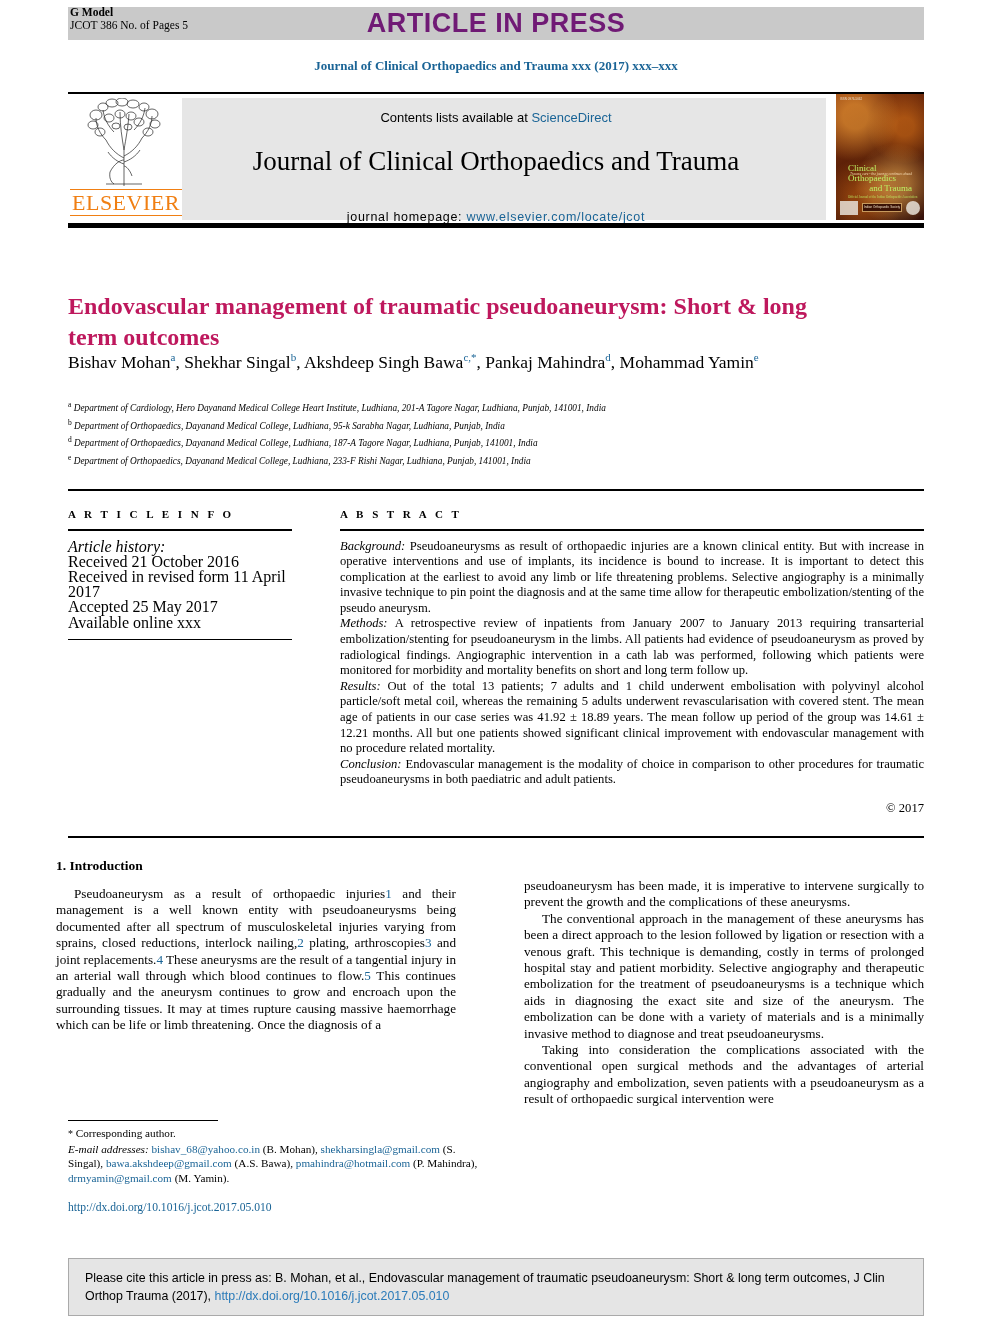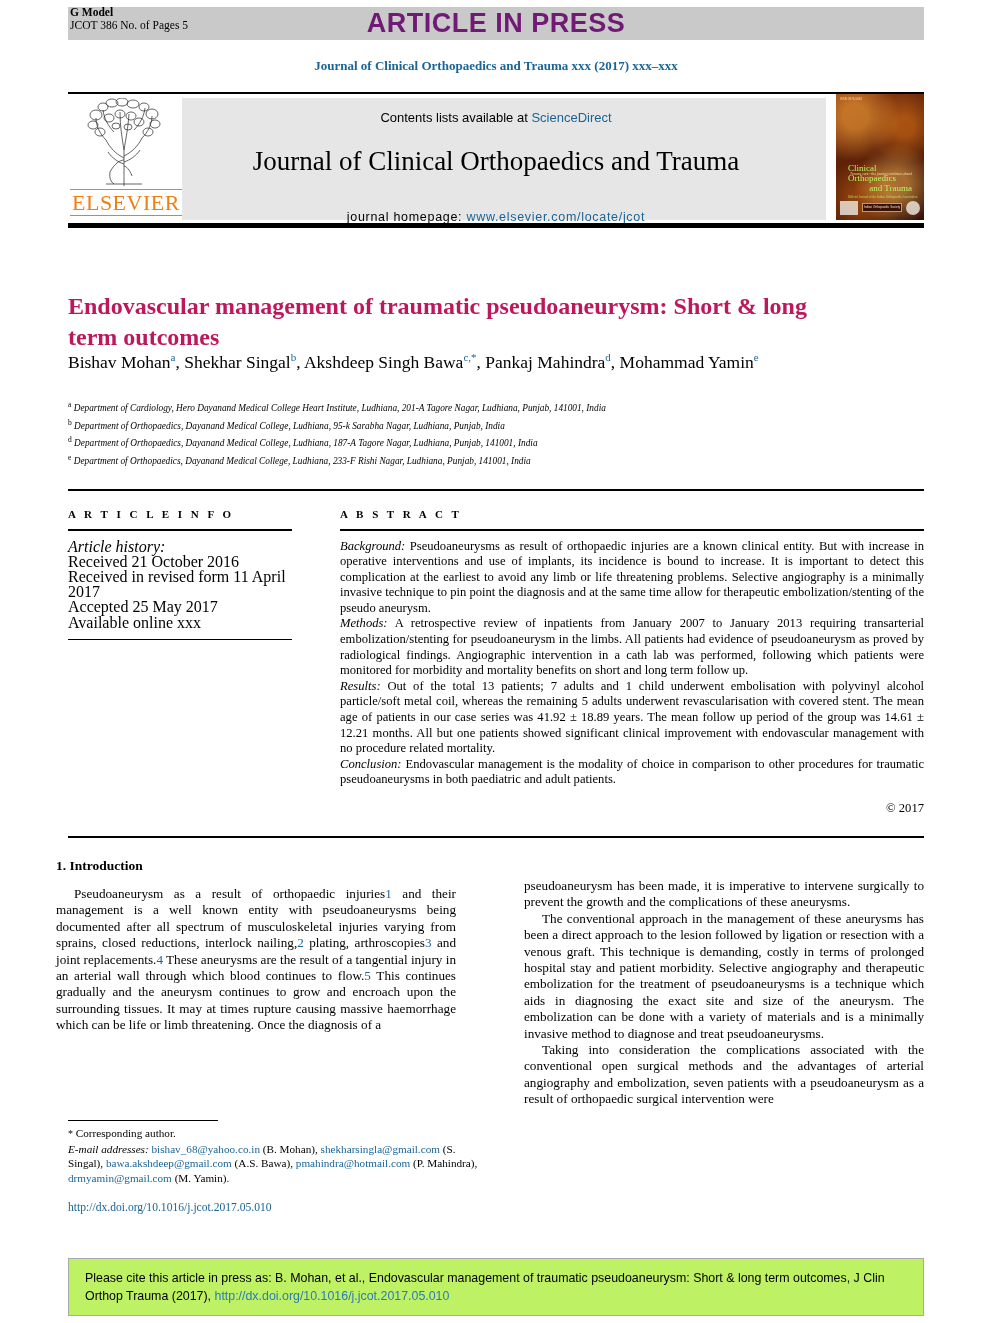--- a/index.html
+++ b/index.html
@@ -375,21 +375,21 @@
   .doi-block .issn { font-weight: bold; }
 
   
   .cite-box {
     position: absolute;
     left: 68px;
     top: 1258px;
     width: 856px;
     height: 58px;
     border: 1.5px solid #aaaaaa;
-    background: #bef264;
+    background: #e5e5e5;
     box-sizing: border-box;
   }
   .cite-box-inner {
     position: absolute;
     left: 16px;
     top: 10px;
     right: 14px;
     font-family: "Liberation Sans", sans-serif;
     font-size: 12.4px;
     line-height: 18px;

